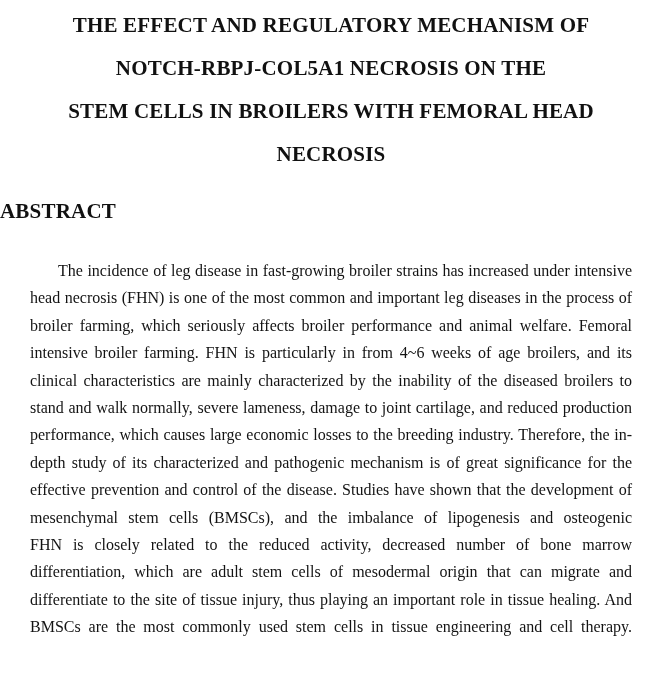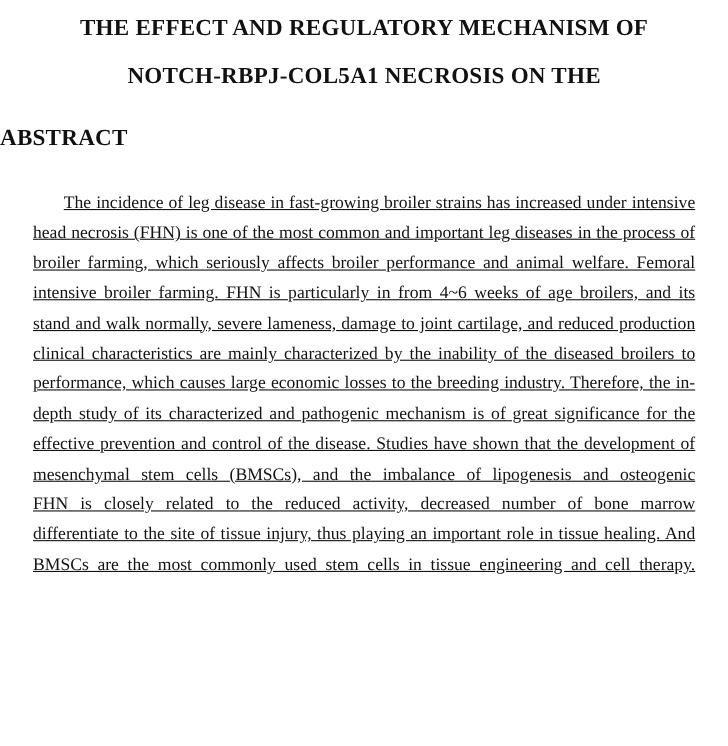--- a/index.html
+++ b/index.html
@@ -39,47 +39,49 @@
   .body-block {
     margin: 24px 30px 0 30px;
   }
   .body-line {
     font-size: 16px;
     line-height: 27.4px;
     text-align: justify;
     text-align-last: justify;
     -moz-text-align-last: justify;
     color: #131313;
-    text-decoration: underline;
   }
   .body-line.first-line {
     padding-left: 28px;
   }
 </style>
 </head>
 <body>
 
 <div class="page">
 
   <div class="title-block">
     <div class="title-line">THE EFFECT AND REGULATORY MECHANISM OF</div>
     <div class="title-line">NOTCH-RBPJ-COL5A1 NECROSIS ON THE</div>
+    <div class="title-line">STEM CELLS IN BROILERS WITH FEMORAL HEAD</div>
+    <div class="title-line">NECROSIS</div>
   </div>
 
   <div class="abstract-heading">ABSTRACT</div>
 
   <div class="body-block">
     <div class="body-line first-line">The incidence of leg disease in fast-growing broiler strains has increased under intensive</div>
     <div class="body-line">head necrosis (FHN) is one of the most common and important leg diseases in the process of</div>
     <div class="body-line">broiler farming, which seriously affects broiler performance and animal welfare. Femoral</div>
     <div class="body-line">intensive broiler farming. FHN is particularly in from 4~6 weeks of age broilers, and its</div>
+    <div class="body-line">clinical characteristics are mainly characterized by the inability of the diseased broilers to</div>
     <div class="body-line">stand and walk normally, severe lameness, damage to joint cartilage, and reduced production</div>
-    <div class="body-line">clinical characteristics are mainly characterized by the inability of the diseased broilers to</div>
     <div class="body-line">performance, which causes large economic losses to the breeding industry. Therefore, the in-</div>
     <div class="body-line">depth study of its characterized and pathogenic mechanism is of great significance for the</div>
     <div class="body-line">effective prevention and control of the disease. Studies have shown that the development of</div>
     <div class="body-line">mesenchymal stem cells (BMSCs), and the imbalance of lipogenesis and osteogenic</div>
     <div class="body-line">FHN is closely related to the reduced activity, decreased number of bone marrow</div>
+    <div class="body-line">differentiation, which are adult stem cells of mesodermal origin that can migrate and</div>
     <div class="body-line">differentiate to the site of tissue injury, thus playing an important role in tissue healing. And</div>
     <div class="body-line">BMSCs are the most commonly used stem cells in tissue engineering and cell therapy.</div>
   </div>
 
 </div>
 
 </body></html>

